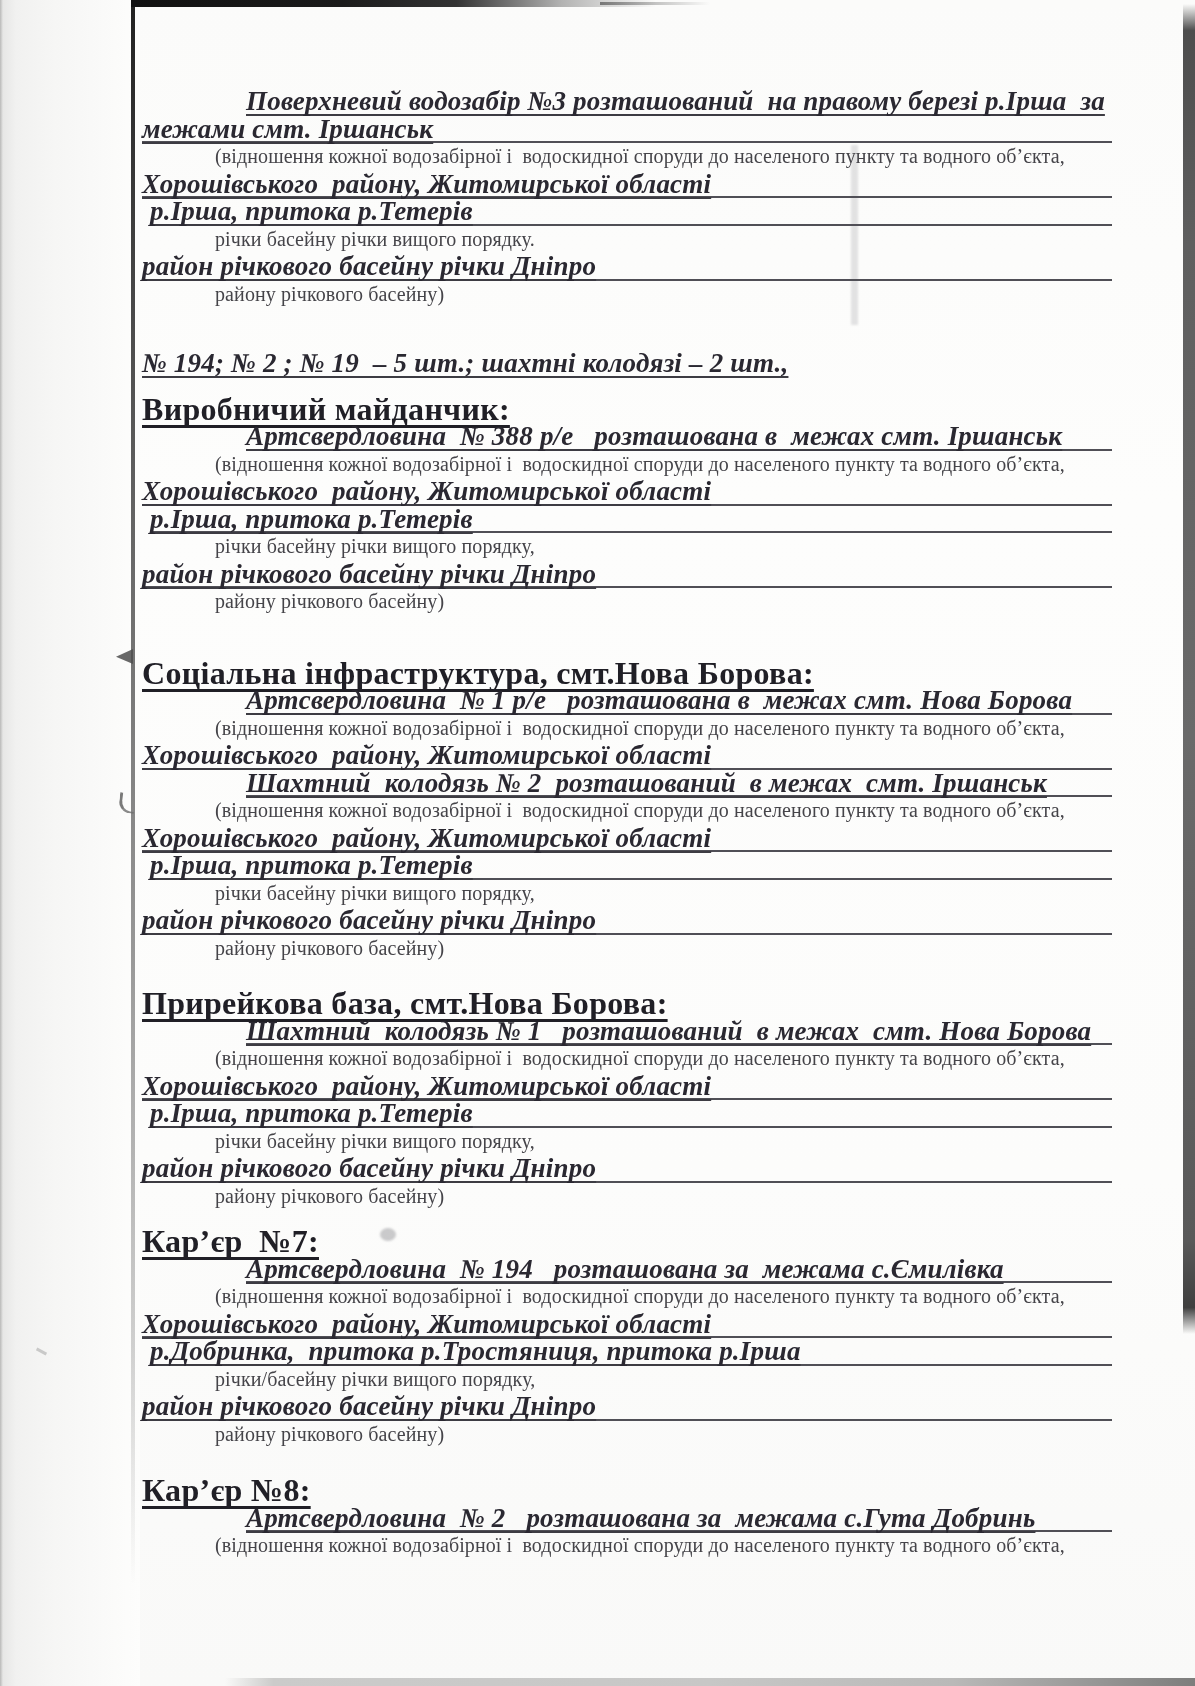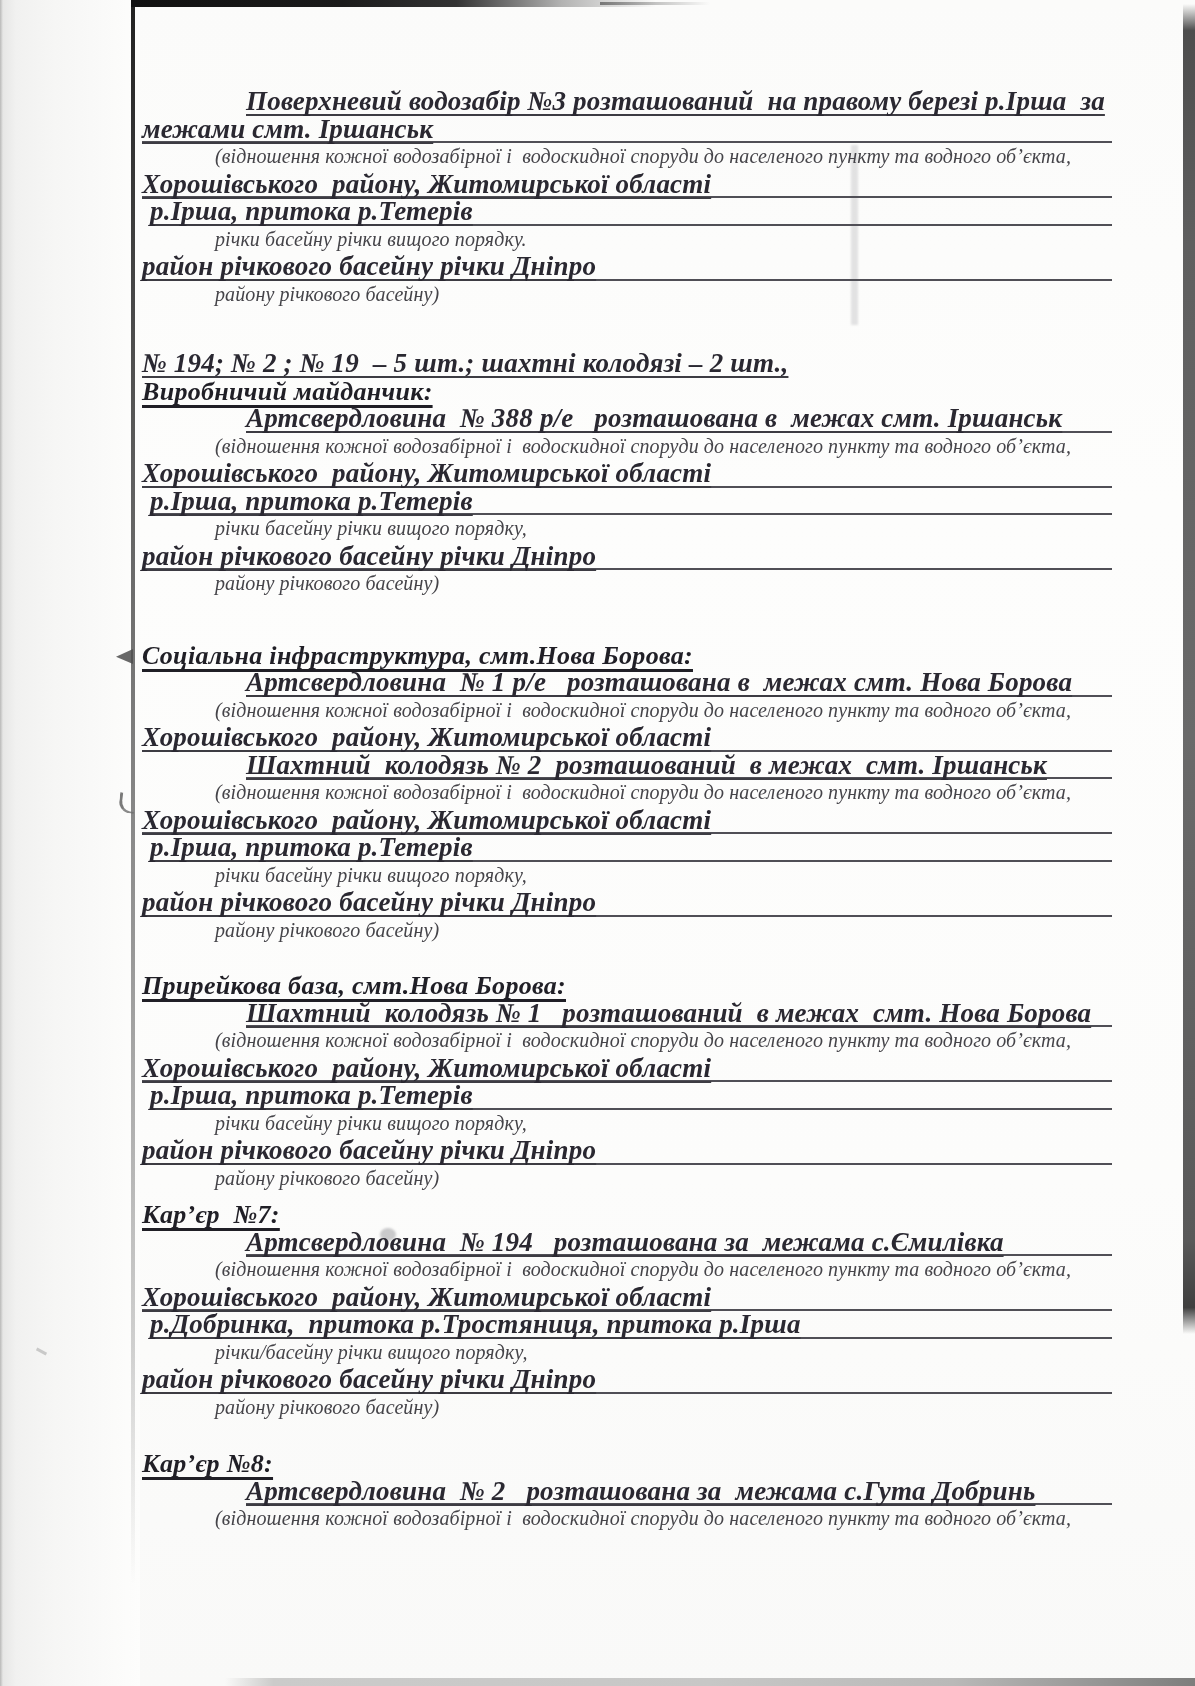--- a/index.html
+++ b/index.html
@@ -29,27 +29,27 @@
   .mark-dash{position:absolute;left:36px;top:1350px;width:11px;height:3px;background:rgba(120,120,120,.35);transform:rotate(28deg);}
   .smudge{position:absolute;left:380px;top:1228px;width:16px;height:13px;background:rgba(110,110,115,.35);border-radius:50%;filter:blur(1px);}
   
   .content{position:absolute;left:142px;top:0;width:970px;padding-top:88px;}
   .content section{margin:0;}
   .content section:nth-child(2){margin-top:42px;}
   .content section:nth-child(3){margin-top:44px;}
   .content section:nth-child(4){margin-top:28px;}
   .content section:nth-child(5){margin-top:9px;}
   .content section:nth-child(6){margin-top:29px;}
-  .ln{position:relative;height:27.5px;box-sizing:border-box;white-space:pre;font-style:italic;}
+  .ln{position:relative;height:27.5px;box-sizing:border-box;white-space:pre;}
   .k-value{font-style:italic;font-weight:700;font-size:27px;line-height:27px;color:#2a2831;letter-spacing:.2px;}
   .k-value span{text-decoration:underline;text-decoration-thickness:2.2px;text-underline-offset:4px;
     text-decoration-skip-ink:none;text-decoration-color:#3d3c43;}
   .rule{border-bottom:2.6px solid #504f56;}
   .k-caption{font-weight:400;font-size:20px;line-height:27.5px;color:#454449;margin-left:73px;letter-spacing:.1px;}
-  .k-heading{font-weight:700;font-size:26px;line-height:27.5px;color:#201f26;letter-spacing:.3px;}
+  .k-heading{font-weight:700;font-size:32px;line-height:27.5px;color:#201f26;letter-spacing:.3px;margin-top:18px;}
   .k-heading span{text-decoration:underline;text-decoration-thickness:2.6px;text-underline-offset:5px;text-decoration-skip-ink:none;}
   .ind-sm{margin-left:8px;}
   .ind-lg{margin-left:104px;}
   .ind-xl{margin-left:88px;}
 </style>
 </head>
 <body>
 
 <div class="page">
   <div class="left-margin"></div>

